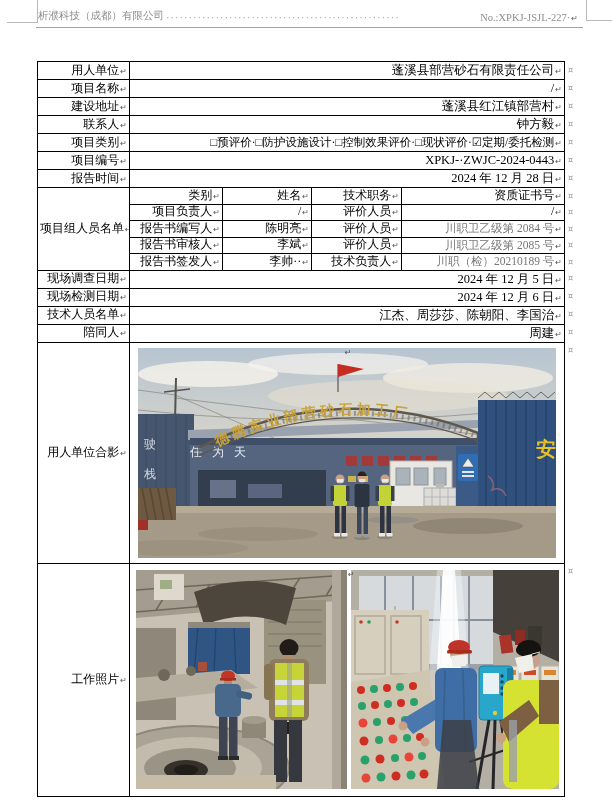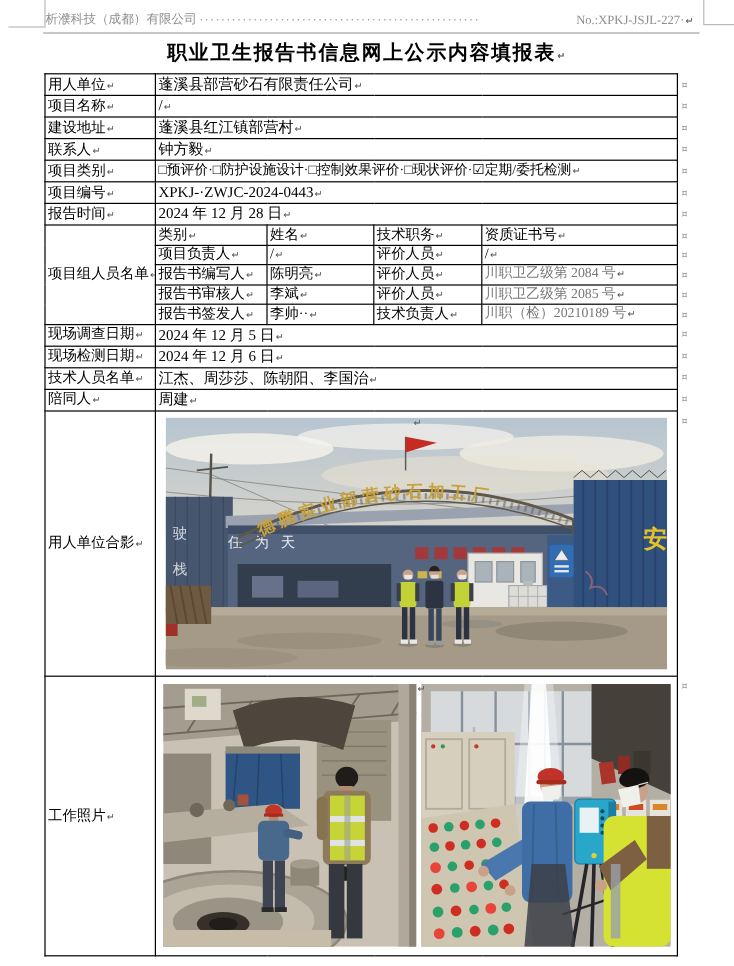--- a/index.html
+++ b/index.html
@@ -9,21 +9,21 @@
   .crop{position:absolute;background:#b9b9b9;}
   .hdr{position:absolute;left:38px;top:9px;width:540px;display:flex;align-items:flex-end;
        font-size:10.5px;color:#8d8d8d;white-space:nowrap;}
   .hdr .leader{flex:1;overflow:hidden;color:#9a9a9a;letter-spacing:1px;margin:0 2px;}
   .hdr-rule{position:absolute;left:36px;top:27px;width:547px;height:1px;background:#a3a3a3;}
   .title{position:absolute;left:0;top:33px;width:612px;text-align:center;margin:0;
          font-family:"Liberation Sans","DejaVu Sans",sans-serif;
          font-size:16.5px;font-weight:bold;letter-spacing:1.5px;}
   
   table{position:absolute;left:37px;top:61px;border-collapse:collapse;table-layout:fixed;width:527px;}
-  td{border:1px solid #000;text-align:left;vertical-align:middle;padding:0 2px;
+  td{border:1px solid #000;text-align:right;vertical-align:middle;padding:0 2px;
      font-size:12px;line-height:1.15;overflow:hidden;white-space:nowrap;}
   tr.rA td{height:17px;}
   tr.rB td{height:15.5px;}
   td.val{font-weight:normal;font-size:12.5px;}
   td.opts{font-weight:normal;font-size:11.5px;letter-spacing:0;}
   td.cert{color:#777;font-size:11.5px;}
   td.photo-cell{padding:0;vertical-align:middle;}
   .pm{font-size:8px;color:#555;margin-left:1px;font-family:"DejaVu Sans",sans-serif;}
   .rowmark{position:absolute;font-size:8px;color:#999;font-family:"DejaVu Sans",sans-serif;}
   .photo-wrap{position:relative;display:flex;justify-content:center;align-items:center;gap:4px;}
@@ -40,21 +40,20 @@
   <div class="crop" style="left:586px;top:0;width:1px;height:20px;"></div>
   <div class="crop" style="left:586px;top:20px;width:26px;height:1px;"></div>
 
   <div class="hdr">
     <span>析濮科技（成都）有限公司</span>
     <span class="leader">····················································</span>
     <span>No.:XPKJ-JSJL-227·<span class="pm">↵</span></span>
   </div>
   <div class="hdr-rule"></div>
 
-  <h1 class="title"><span>职业卫生报告书信息网上公示内容填报表<span class="pm">↵</span></span></h1>
 
   <table id="form-table">
     <colgroup>
       <col style="width:92px">
         <col style="width:93px">
         <col style="width:89px">
         <col style="width:90px">
         <col style="width:163px">
     </colgroup>
     <tbody>

